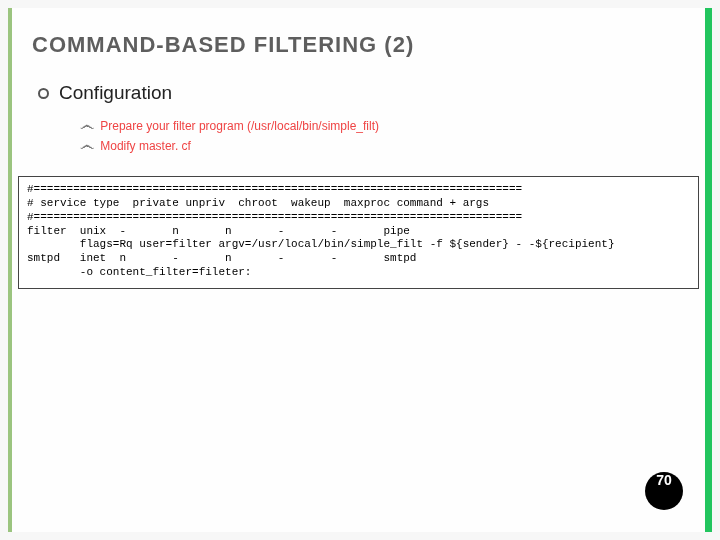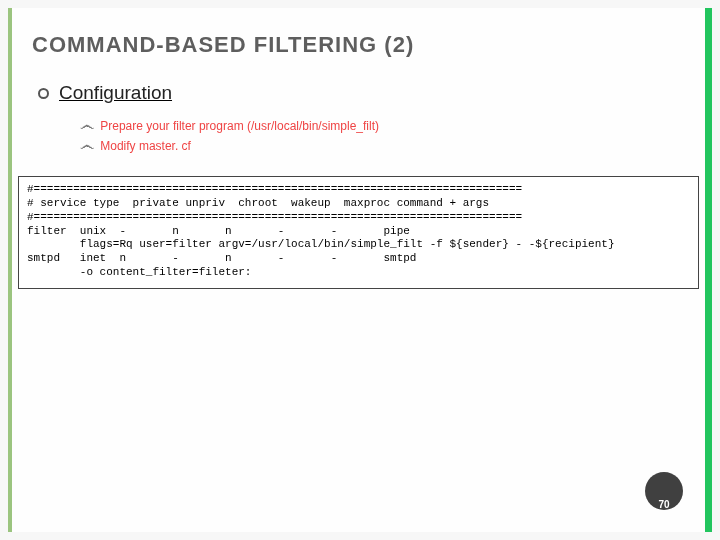--- a/index.html
+++ b/index.html
@@ -23,21 +23,20 @@
     color: #5e5e5e;
     letter-spacing: 1px;
     margin-bottom: 24px;
   }
   .section {
     display: flex;
     align-items: center;
     gap: 10px;
     margin-left: 6px;
     margin-bottom: 12px;
-    text-decoration: underline;
   }
   .bullet-ring {
     width: 11px; height: 11px;
     border: 2.2px solid #555;
     border-radius: 50%;
     display: inline-block;
     flex-shrink: 0;
   }
   .section-label {
     font-size: 19px;
@@ -75,26 +74,26 @@
     overflow: hidden;
     margin-left: -14px;
     margin-right: -14px;
   }
   .page-badge {
     position: absolute;
     right: 22px;
     bottom: 22px;
     width: 38px; height: 38px;
     border-radius: 50%;
-    background: #404040;
+    background: #000000;
     color: #fff;
-    font-size: 10px;
+    font-size: 14px;
     font-weight: bold;
     display: flex;
-    align-items: flex-end;
+    align-items: flex-start;
     justify-content: center;
   }
 </style>
 </head>
 <body>
 
 <div class="slide">
 
   <h1 class="title">
     <span>COMMAND-BASED FILTERING (2)</span>

